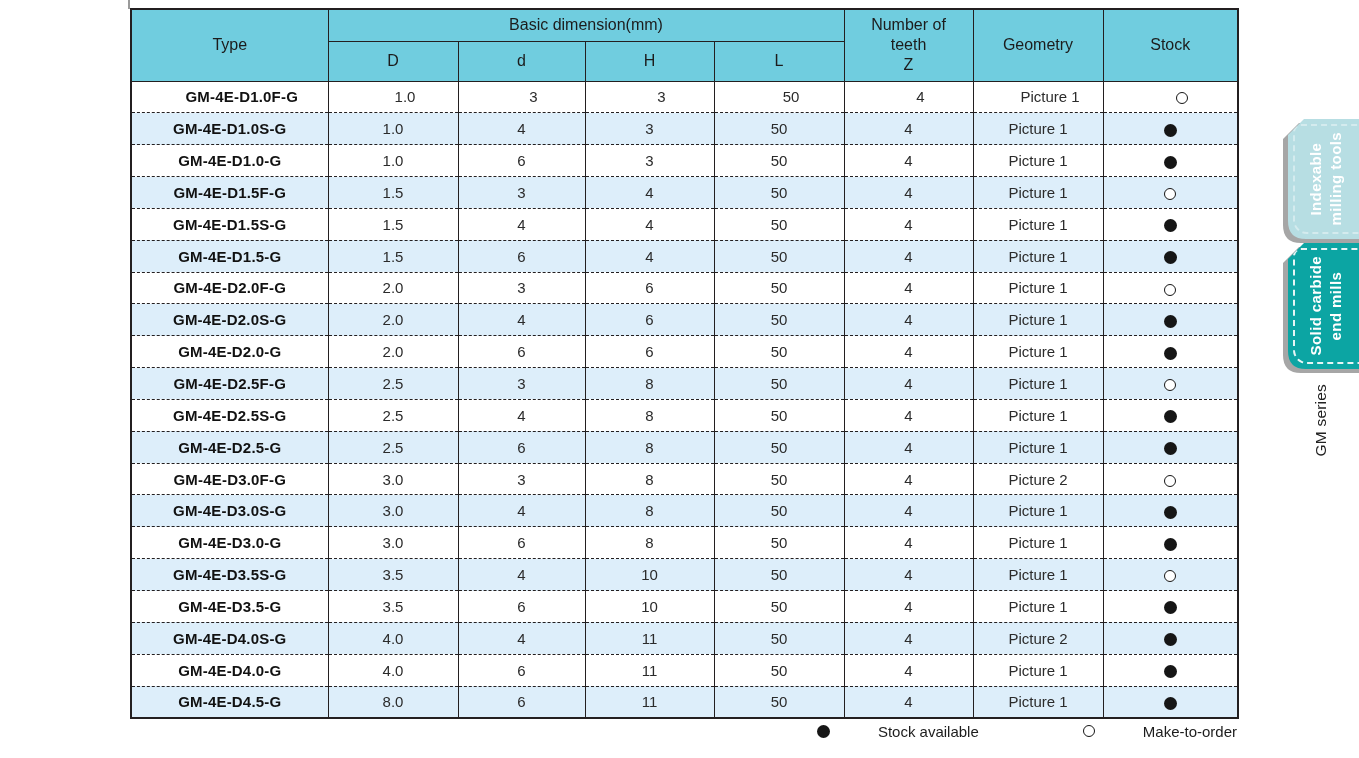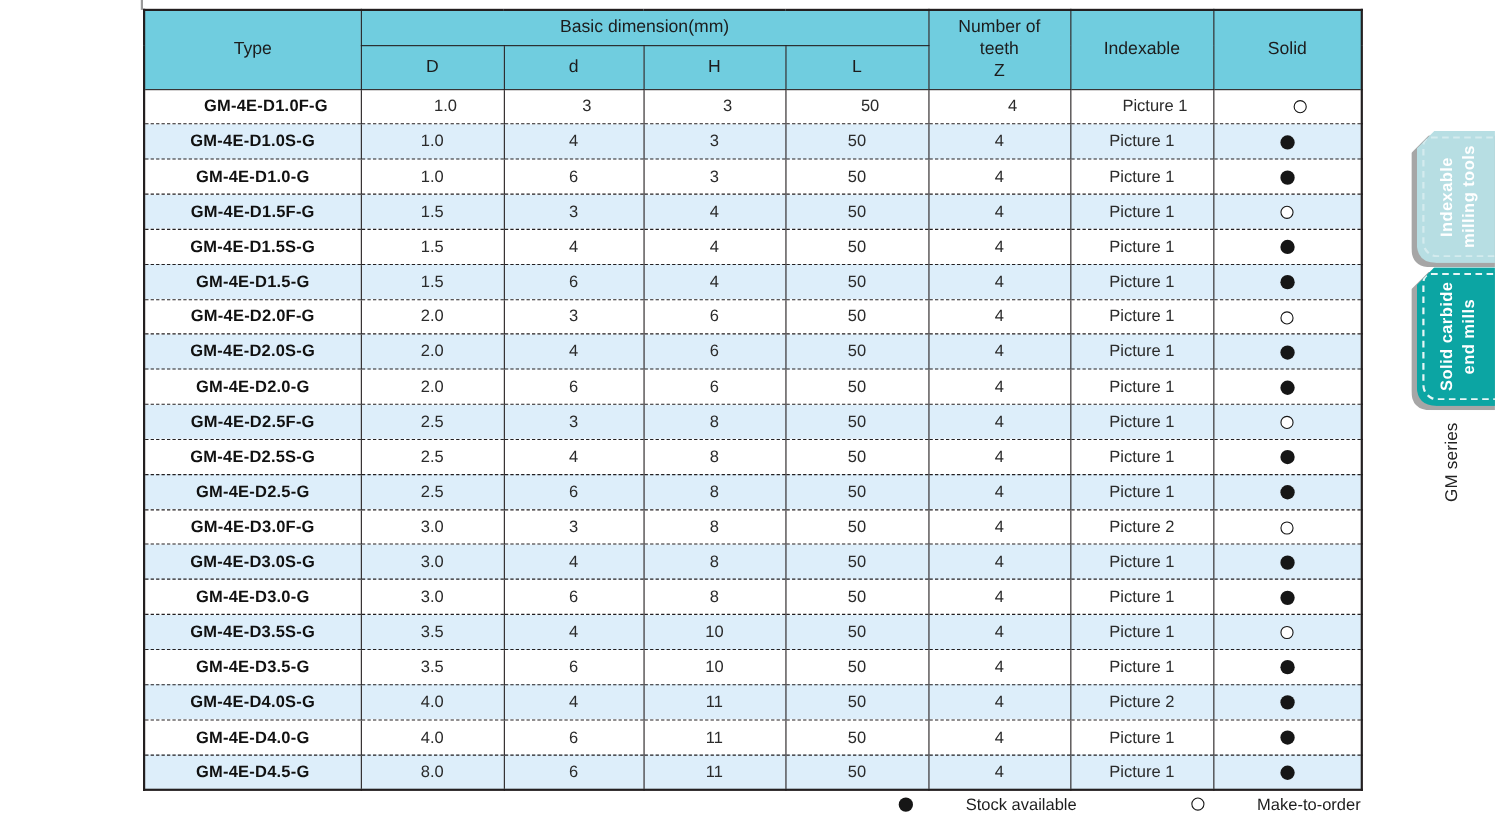--- a/index.html
+++ b/index.html
@@ -126,22 +126,22 @@
         <col style="width:130px">
         <col style="width:135px">
     </colgroup>
     <thead>
       <tr class="h1">
         <td rowspan="2">Type</td>
         <td colspan="4">Basic dimension(mm)</td>
         <td rowspan="2"><span class="pre">Number of
 teeth
 Z</span></td>
-        <td rowspan="2">Indexable</td>
-        <td rowspan="2">Solid</td>
+        <td rowspan="2">Geometry</td>
+        <td rowspan="2">Stock</td>
       </tr>
       <tr class="h2">
         <td>D</td>
         <td>d</td>
         <td>H</td>
         <td>L</td>
       </tr>
     </thead>
     <tbody>
         <tr>

